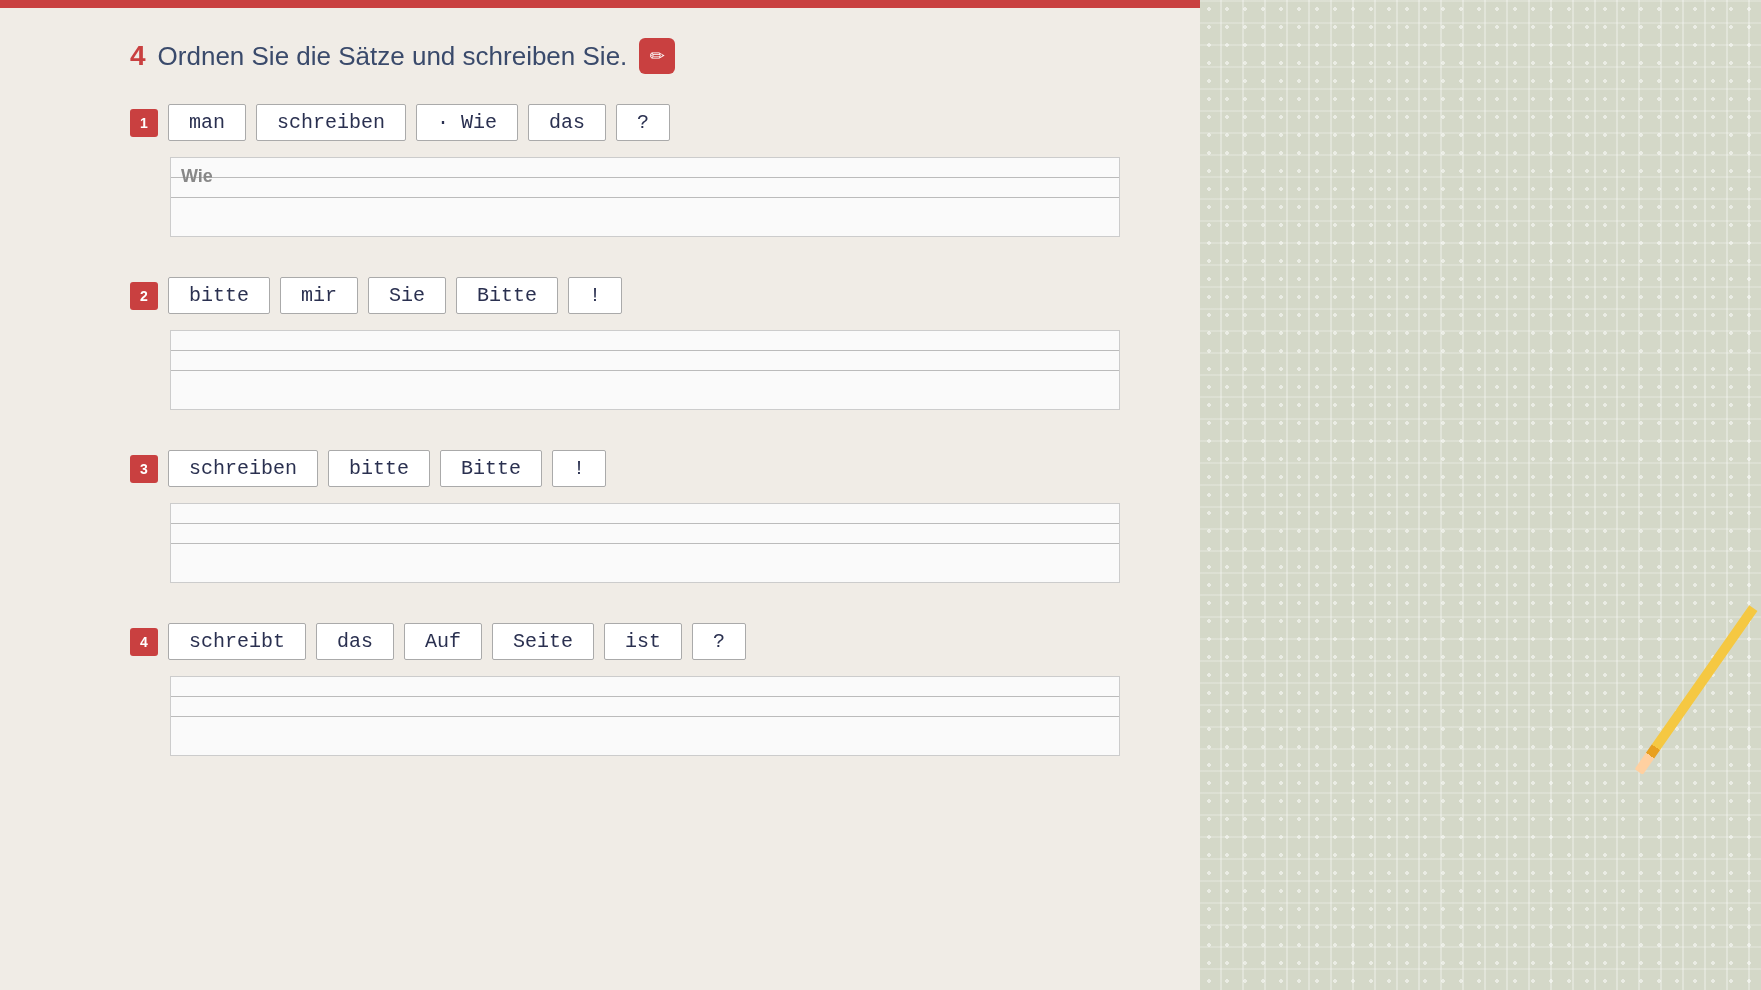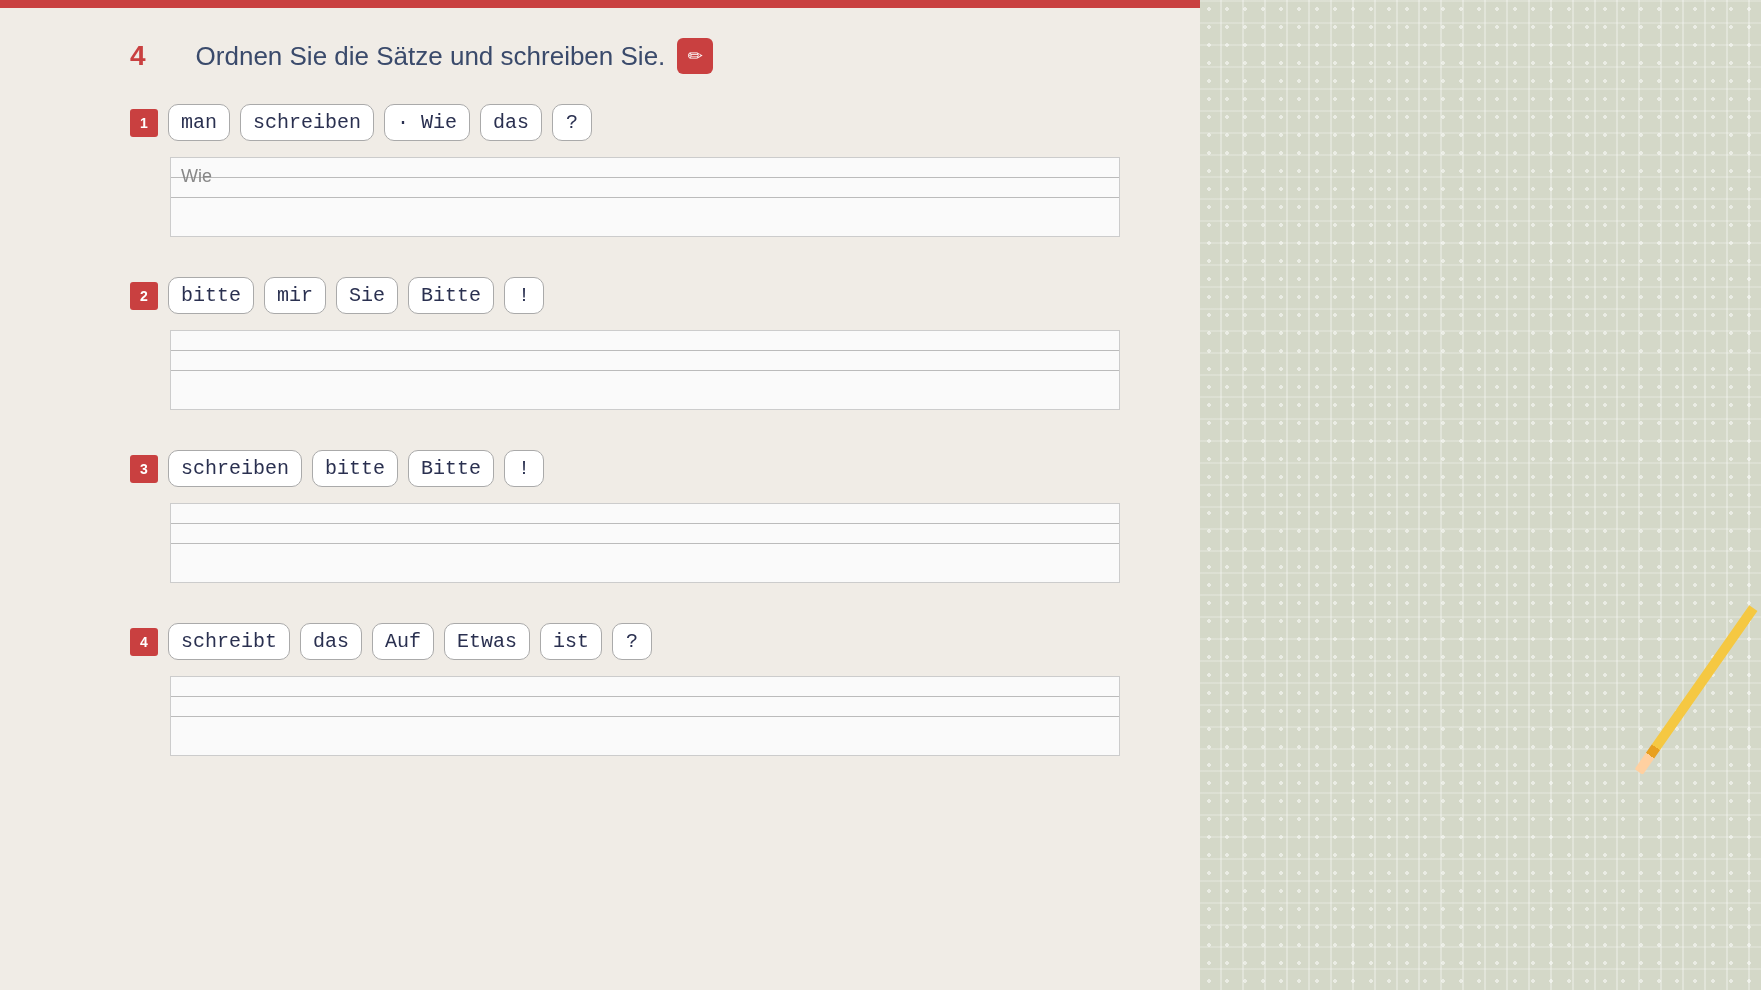--- a/index.html
+++ b/index.html
@@ -41,21 +41,20 @@
       font-size: 28px;
       font-weight: bold;
       color: #c94040;
       font-family: Arial, sans-serif;
     }
 
     .exercise-title {
       font-size: 26px;
       color: #3a4a6b;
       font-family: Arial, sans-serif;
-      margin-left: 38px;
     }
 
     .edit-icon {
       width: 36px;
       height: 36px;
       background: #c94040;
       border-radius: 6px;
       display: flex;
       align-items: center;
       justify-content: center;
@@ -85,38 +84,39 @@
       align-items: center;
       justify-content: center;
       border-radius: 3px;
       font-family: Arial, sans-serif;
       flex-shrink: 0;
     }
 
     .word-card {
       border: 1px solid #aaa;
       background: #fff;
-      padding: 6px 12px;
+      padding: 6px 20px;
       font-size: 20px;
       color: #2a3050;
       font-family: 'Courier New', Courier, monospace;
-      border-radius: 10px;
+      border-radius: 2px;
       min-width: 40px;
       text-align: center;
     }
 
     .writing-lines {
       margin-left: 40px;
       border: 1px solid #ccc;
       background: #fafafa;
       position: relative;
       height: 80px;
       display: flex;
       flex-direction: column;
       justify-content: space-evenly;
+      font-weight: bold;
     }
 
     .writing-lines .line {
       border-bottom: 1px solid #bbb;
       width: 100%;
     }
 
     .writing-lines .line:last-child {
       border-bottom: none;
     }
@@ -239,21 +239,21 @@
     </div>
 
     <div class="exercise-block">
       <div class="words-row">
         <div class="block-number">
           <span>4</span>
         </div>
         <div class="word-card">schreibt</div>
         <div class="word-card">das</div>
         <div class="word-card">Auf</div>
-        <div class="word-card">Etwas</div>
+        <div class="word-card">Seite</div>
         <div class="word-card">ist</div>
         <div class="word-card">?</div>
       </div>
       <div class="writing-lines">
         <div class="line"></div>
         <div class="line"></div>
         <div class="line"></div>
       </div>
     </div>
 

